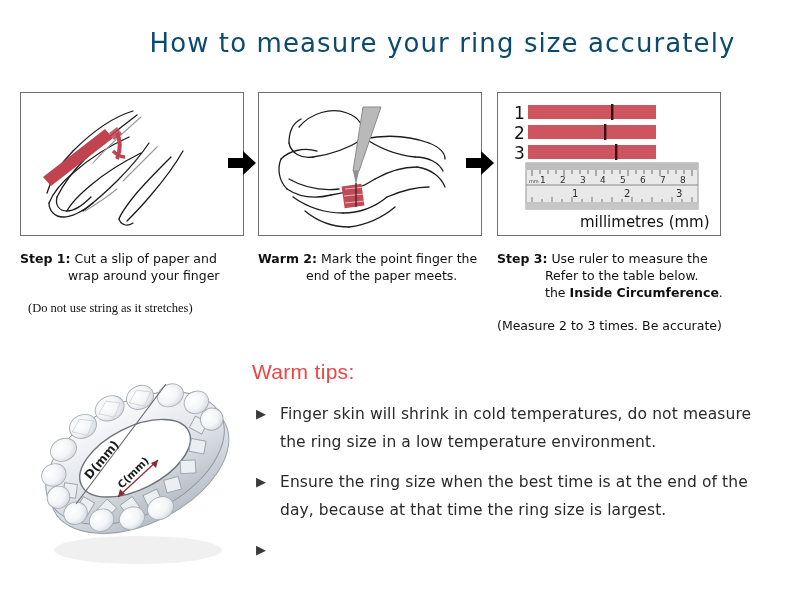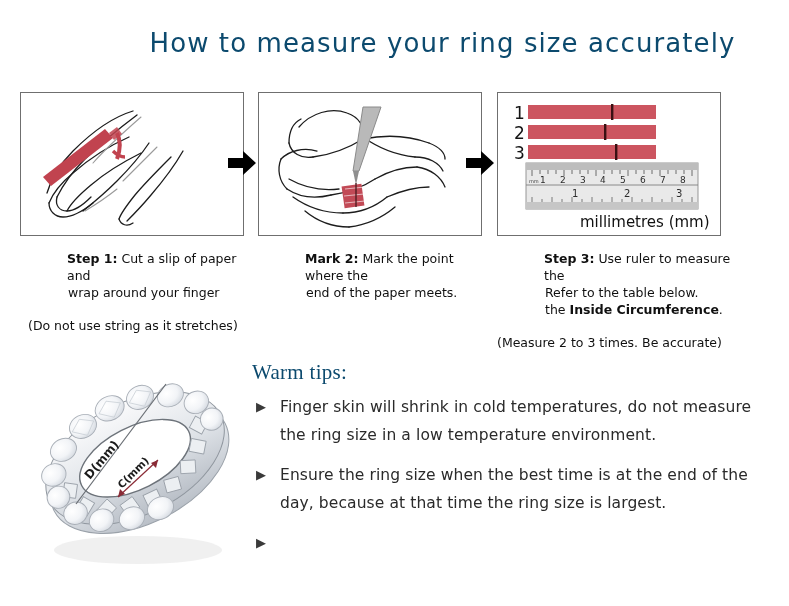--- a/index.html
+++ b/index.html
@@ -74,54 +74,54 @@
   .caption {
     margin-top: 14px;
     font-family: "DejaVu Sans", sans-serif;
     font-size: 12.5px;
     line-height: 17px;
     color: #101010;
   }
   .caption .lead { font-weight: bold; }
   .caption .ind { display: block; padding-left: 48px; }
   .caption .ind.bold-part b { font-weight: bold; }
-  .caption .line { display: block; margin-left: 47px; }
+  .caption .line { display: block; }
 
   .note {
     margin-top: 16px;
     font-family: "DejaVu Sans", sans-serif;
     font-size: 12.5px;
     line-height: 17px;
     color: #101010;
   }
-  .note.n1 { padding-left: 8px; }
+  .note.n1 { padding-left: 8px; font-family: Liberation Serif, serif; }
   .note.n3 { padding-left: 0px; }
 
   
   #ring-figure {
     position: absolute;
     left: 18px;
     top: 352px;
     width: 238px;
     height: 232px;
   }
 
   
   #tips {
     position: absolute;
     left: 252px;
     top: 360px;
     width: 528px;
   }
   #tips-heading {
-    font-family: Liberation Serif, serif;
+    font-family: Liberation Sans, sans-serif;
     font-size: 21px;
-    color: #0c4a6e;
+    color: #ef4444;
     letter-spacing: .3px;
-    margin-bottom: 8px;
+    margin-bottom: 16px;
   }
   .tip {
     position: relative;
     padding-left: 28px;
     margin-bottom: 12px;
     font-family: "DejaVu Sans", sans-serif;
     font-size: 15.5px;
     line-height: 28px;
     color: #2a2a2a;
     letter-spacing: .1px;
@@ -220,21 +220,21 @@
         </g>
 
         <g>
           <rect x="84" y="92" width="20" height="22" fill="#c24a56" transform="rotate(-8 94 103)"></rect>
           <path d="M86 96 L106 94 M85 103 L105 101 M86 110 L106 108" stroke="#ffffff" stroke-width="1.1" opacity="0.6"></path>
           <path d="M97 90 L97 114" stroke="#4a1a1e" stroke-width="1.3"></path>
         </g>
       </svg>
     </div>
     <div class="caption">
-      <span class="line"><span class="lead">Mark 2:</span><span> Mark the point where the</span></span>
+      <span class="line"><span class="lead">Warm 2:</span><span> Mark the point finger the</span></span>
       <span class="ind">end of the paper meets.</span>
     </div>
   </div>
 
   <div class="step-arrow a2">
     <svg width="28" height="30" viewBox="0 0 28 30">
         <polygon points="0,10 15,10 15,3 28,15 15,27 15,20 0,20" fill="#000000"></polygon>
       </svg>
   </div>
 

